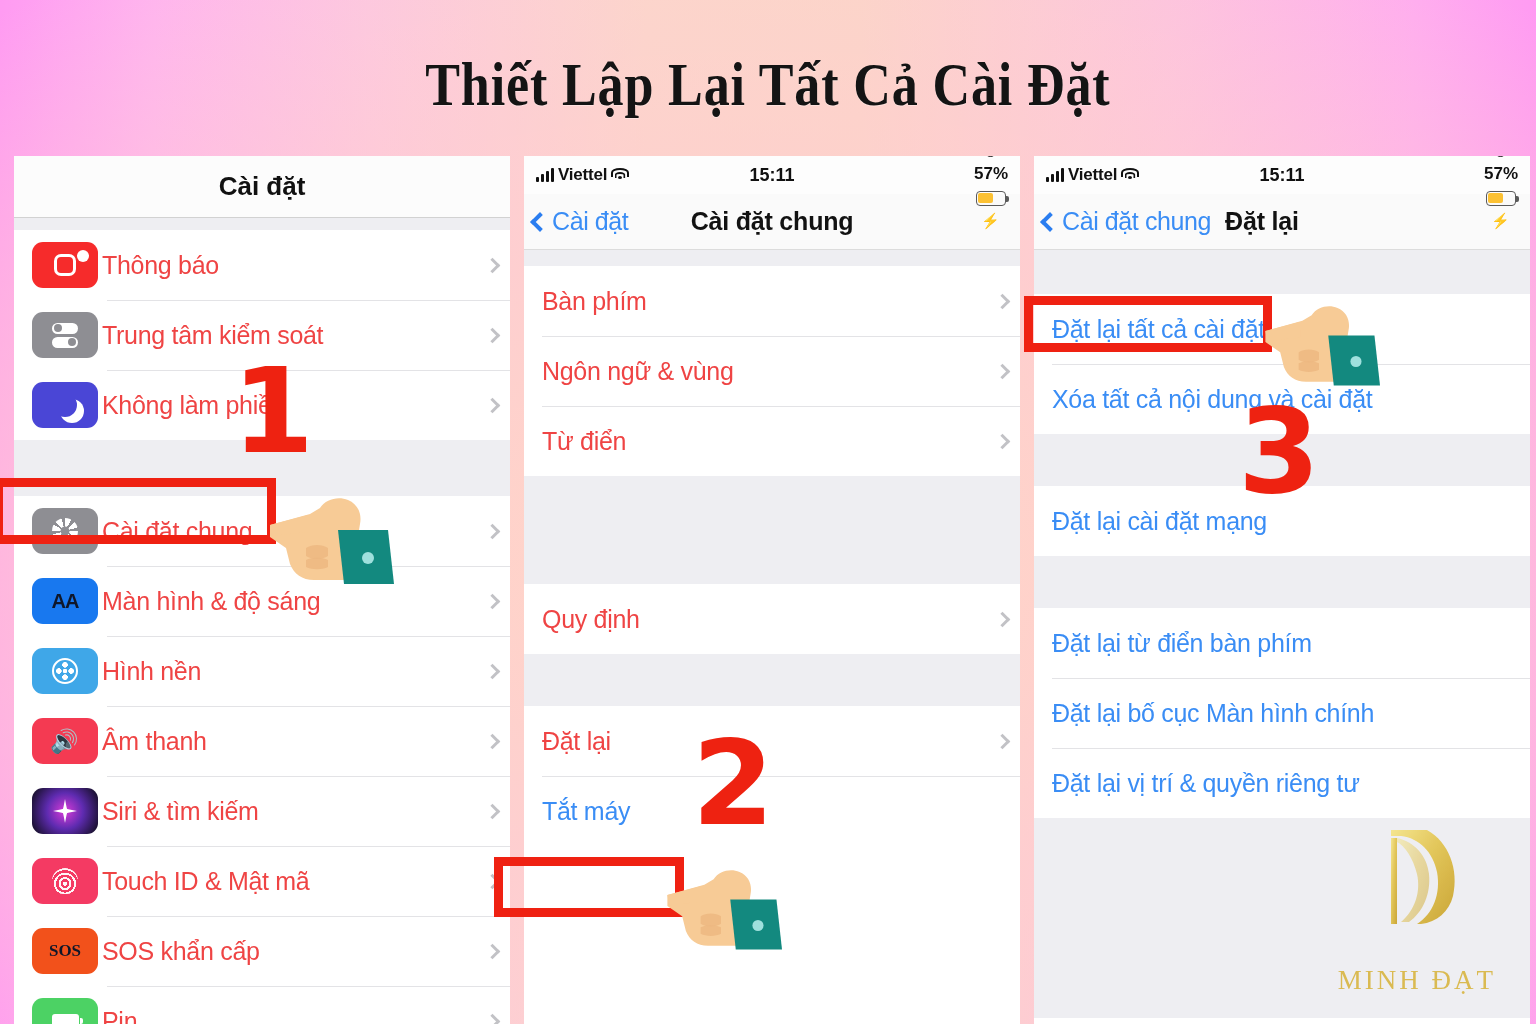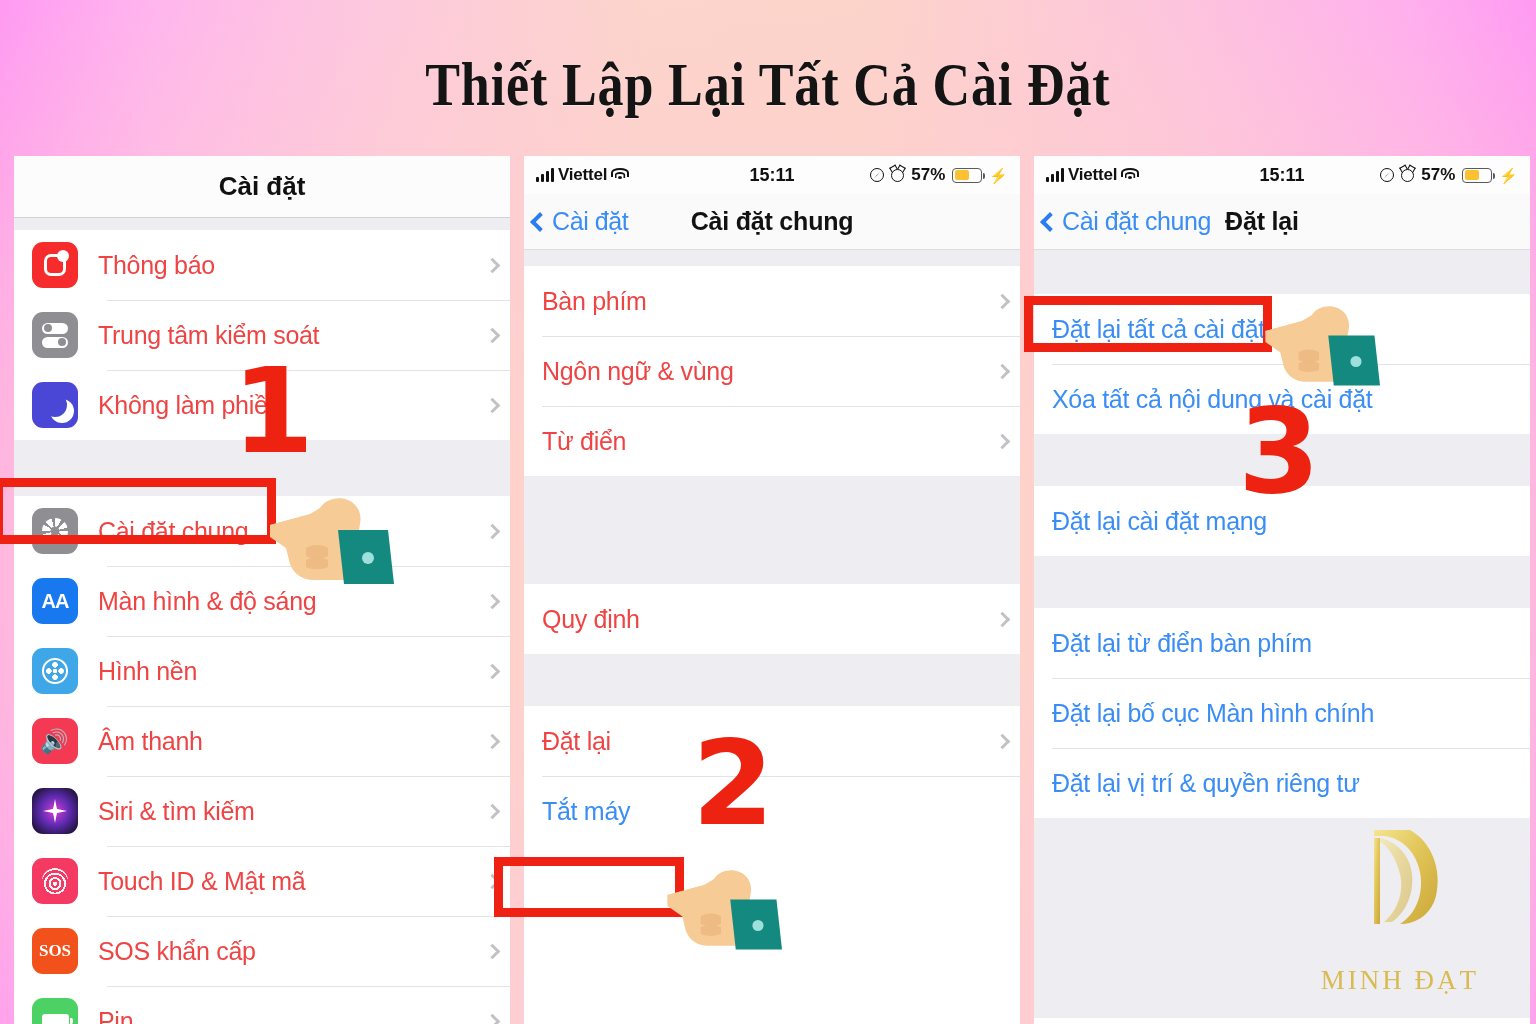--- a/index.html
+++ b/index.html
@@ -50,21 +50,21 @@
   .bars i:nth-child(3){ height:11px; }
   .bars i:nth-child(4){ height:14px; }
   .carrier{ font-size:17px; font-weight:bold; letter-spacing:-.2px; }
   .wifi{ position:relative; width:18px; height:14px; }
   .wifi span{ position:absolute; left:50%; transform:translateX(-50%);
     border:2px solid #111; border-bottom:none; border-radius:50% 50% 0 0; }
   .wifi span.a{ width:18px; height:9px; top:0; }
   .wifi span.b{ width:11px; height:6px; top:4px; }
   .wifi span.c{ width:4px;  height:3px; top:8px; background:#111; border:none; border-radius:50%; }
   .sb-time{ position:absolute; left:0; right:0; text-align:center; font-size:18px; font-weight:bold; }
-  .sb-right{ margin-left:auto; display:flex; align-items:center; gap:7px; z-index:2; }
+  .sb-right{ margin-left:auto; display:flex; align-items:center; gap:7px; z-index:2;flex-direction:column; }
   .loc-icon{ width:14px; height:14px; border:1.6px solid #111; border-radius:50%; position:relative; }
   .loc-icon::after{ content:""; position:absolute; left:3px; top:3px; width:6px; height:6px;
     background:#111; clip-path:polygon(100% 0, 0 100%, 40% 55%); }
   .alarm-icon{ width:13px; height:13px; border:1.8px solid #111; border-radius:50%; position:relative; }
   .alarm-icon::before,.alarm-icon::after{ content:""; position:absolute; top:-4px; width:5px; height:4px;
     border:1.8px solid #111; border-bottom:none; }
   .alarm-icon::before{ left:-2px; transform:rotate(-30deg); }
   .alarm-icon::after{ right:-2px; transform:rotate(30deg); }
   .batt-pct{ font-size:17px; font-weight:bold; }
   .battery{ width:30px; height:15px; border:1.6px solid #5a5a5a; border-radius:4px; position:relative; padding:1.5px; }
@@ -101,22 +101,22 @@
   }
   .row.has-icon + .row.has-icon::before{ left:93px; }
   .row-label{ font-size:25px; color:#ef4444; letter-spacing:-.3px; white-space:nowrap; }
   .row-label.blue{ color:#3a8df5; }
   .row-value{ margin-left:auto; font-size:24px; color:#8c8c90; letter-spacing:-.3px; padding-right:10px; }
   .chev{ margin-left:auto; width:11px; height:11px; border-top:3px solid #c2c2c6;
     border-right:3px solid #c2c2c6; transform:rotate(45deg); flex:0 0 auto; }
   .row-value + .chev{ margin-left:0; }
 
   
-  .appicon{ width:46px; height:46px; border-radius:11px; margin-right:20px; flex:0 0 auto;
-    display:flex; align-items:center; justify-content:center; color:#ffffff; position:relative; }
+  .appicon{ width:66px; height:46px; border-radius:11px; margin-right:4px; flex:0 0 auto;
+    display:flex; align-items:center; justify-content:center; color:#0f172a; position:relative; }
   .ic-notif{ background:#f62b2b; }
   .ic-notif .sq{ width:22px; height:22px; border:3px solid #fff; border-radius:7px; }
   .ic-notif .dot{ position:absolute; right:9px; top:8px; width:12px; height:12px; background:#fff; border-radius:50%; }
   .ic-cc{ background:#8e8e93; }
   .ic-cc .sw{ width:26px; height:11px; border-radius:6px; background:#fff; position:relative; margin:1.5px 0; }
   .ic-cc .sw::after{ content:""; position:absolute; top:1.5px; width:8px; height:8px; border-radius:50%; background:#8e8e93; }
   .ic-cc .sw.l::after{ left:2px; }
   .ic-cc .sw.r::after{ right:2px; }
   .ic-dnd{ background:#4a46d6; }
   .ic-dnd .moon{ width:24px; height:24px; border-radius:50%; box-shadow:7px 6px 0 0 #fff; }
@@ -152,21 +152,21 @@
   .ic-general .gear::after{ content:""; position:absolute; left:50%; top:50%;
     transform:translate(-50%,-50%); width:9px; height:9px; border-radius:50%; background:#8e8e93; }
 
   
   .redbox{ position:absolute; border:9px solid #ef2112; background:transparent; z-index:40; }
   .bignum{ position:absolute; z-index:45; color:#ee2211;
     font-family:"DejaVu Sans", sans-serif; font-weight:bold; font-size:118px; line-height:1; }
   .hand{ position:absolute; z-index:44; }
 
   
-  #watermark{ position:absolute; right:57px; bottom:28px; z-index:30;
+  #watermark{ position:absolute; right:40px; bottom:28px; z-index:30;
     display:flex; flex-direction:column; align-items:center; opacity:.95;gap:35px; }
   #watermark .wm-name{ font-family:"Liberation Serif", serif; font-size:27px; letter-spacing:3px;
     color:#d9b84a; margin-top:2px; }
 </style>
 </head>
 <body>
 
 <div id="title-bar">
   <div id="page-title">Thiết Lập Lại Tất Cả Cài Đặt</div>
 </div>

